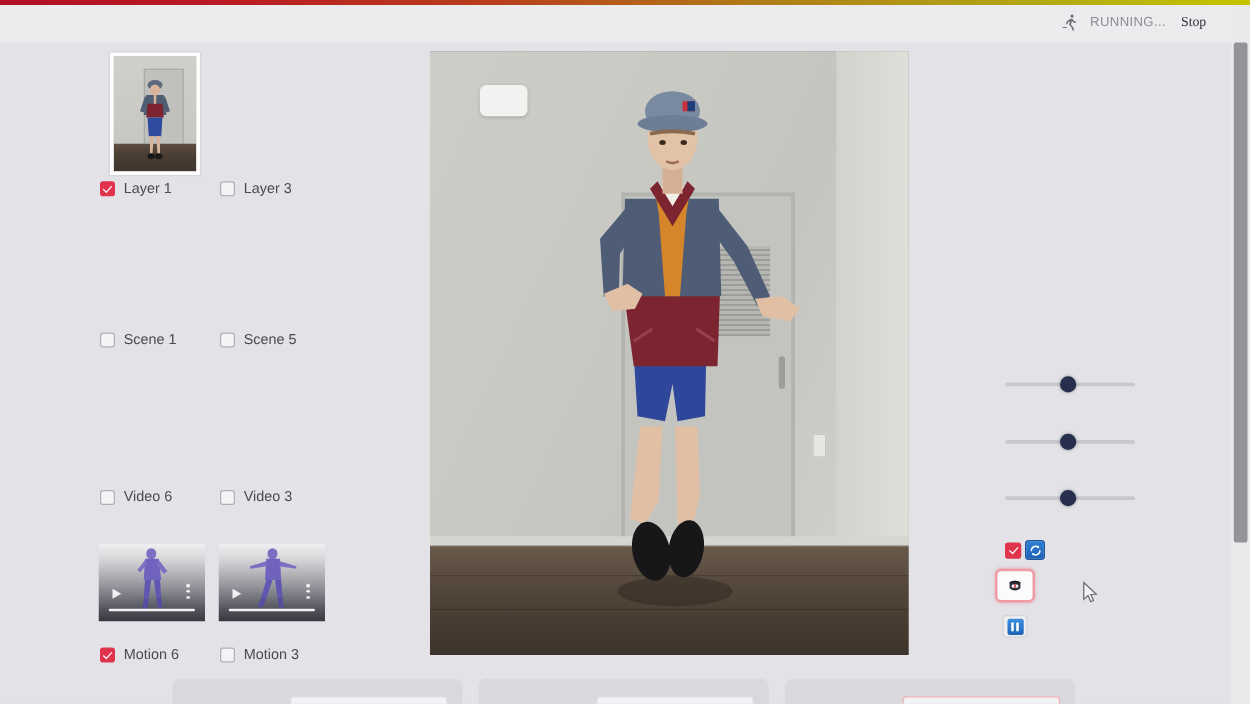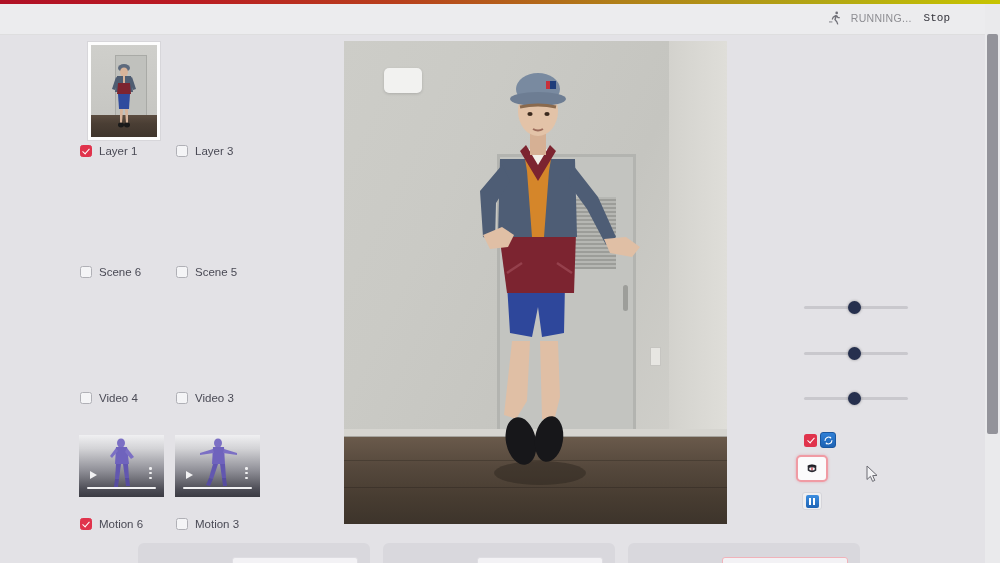--- a/index.html
+++ b/index.html
@@ -37,21 +37,21 @@
   #header {
     position: absolute;
     top: 0; left: 0;
     width: 1000px;
     height: 30px;
     background: #ececee;
     border-bottom: 1px solid #dededf;
   }
   #status-cluster {
     position: absolute;
-    right: 47px;
+    right: 32px;
     top: 4px;
     display: flex;
     align-items: center;
     gap: 9px;
     height: 20px;
   }
   .run-icon {
     width: 15px; height: 16px;
     display: block;
   }
@@ -60,21 +60,21 @@
     color: #8d8d92;
     letter-spacing: .3px;
   }
   #stop-button {
     font-size: 11px;
     color: #32323a;
     background: transparent;
     border: none;
     padding: 2px 3px;
     cursor: pointer;
-    font-family: Liberation Mono, monospace;
+    font-family: Liberation Serif, serif;
   }
 
   
   #left-panel {
     position: absolute;
     left: 0; top: 30px;
     width: 300px;
     height: 529px;
   }
 
@@ -442,32 +442,32 @@
       </label>
       <label class="cell">
         <span class="cbx off"></span>
         <span>Layer 3</span>
       </label>
     </div>
 
     <div class="check-row" style="left:80px; top:229px;">
       <label class="cell cell-a">
         <span class="cbx off"></span>
-        <span>Scene 6</span>
+        <span>Scene 1</span>
       </label>
       <label class="cell">
         <span class="cbx off"></span>
         <span>Scene 5</span>
       </label>
     </div>
 
     <div class="check-row" style="left:80px; top:355px;">
       <label class="cell cell-a">
         <span class="cbx off"></span>
-        <span>Video 4</span>
+        <span>Video 6</span>
       </label>
       <label class="cell">
         <span class="cbx off"></span>
         <span>Video 3</span>
       </label>
     </div>
 
     <div class="motion-card" style="left:79px; top:401px;">
       <svg class="motion-figure" viewBox="0 0 44 52">
         <ellipse cx="21" cy="6" rx="4" ry="4.5" fill="#7b6fc4"></ellipse>

